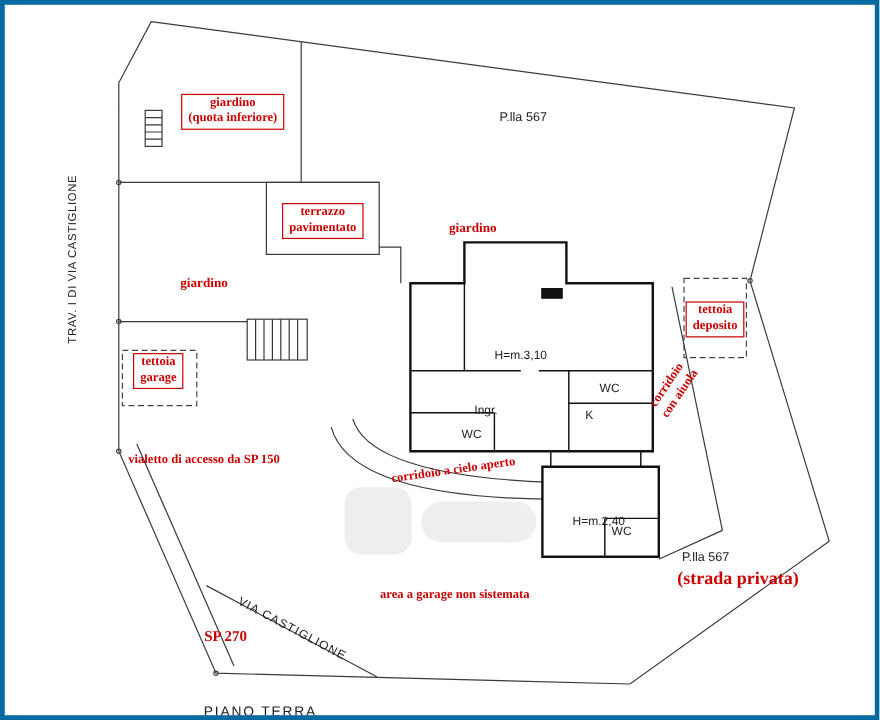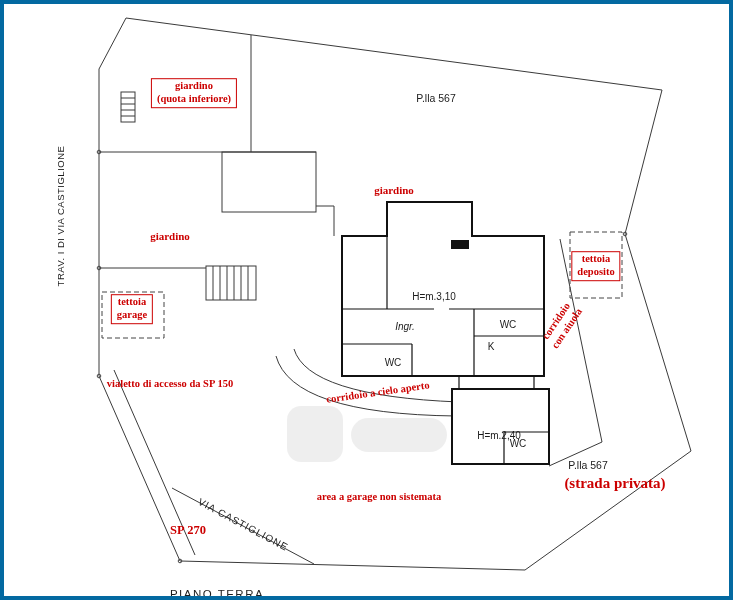--- a/index.html
+++ b/index.html
@@ -95,34 +95,36 @@
       <path d="M500,428 H545 M500,428 V460"></path>
     </g>
     <rect x="447" y="236" width="18" height="9" fill="#111"></rect>
   </svg>
 
   <div class="lbl red boxed" style="left:190px;top:89px;font-size:10.5px;">giardino
 (quota inferiore)</div>
 
   <div class="lbl blk" style="left:432px;top:94px;font-size:10.5px;">P.lla 567</div>
 
+  <div class="lbl red boxed" style="left:265px;top:180px;font-size:10.5px;">terrazzo
+pavimentato</div>
 
   <div class="lbl red" style="left:390px;top:187px;font-size:11px;">giardino</div>
 
   <div class="lbl red" style="left:166px;top:233px;font-size:11px;">giardino</div>
 
   <div class="lbl red boxed" style="left:592px;top:262px;font-size:10.5px;">tettoia
 deposito</div>
 
   <div class="lbl blk" style="left:430px;top:293px;font-size:10px;">H=m.3,10</div>
 
   <div class="lbl red boxed" style="left:128px;top:305px;font-size:10.5px;">tettoia
 garage</div>
 
-  <div class="lbl blk" style="left:401px;top:323px;font-size:10px;font-style:italic;">Ingr.</div>
+  <div class="lbl blk" style="left:401px;top:339px;font-size:10px;">Ingr.</div>
 
   <div class="lbl blk" style="left:504px;top:321px;font-size:10px;">WC</div>
 
   <div class="lbl red" style="left:558px;top:321px;font-size:10.5px;transform:translate(-50%,-50%) rotate(-56deg);">corridoio
 con aiuola</div>
 
   <div class="lbl blk" style="left:487px;top:343px;font-size:10px;">K</div>
 
   <div class="lbl blk" style="left:389px;top:359px;font-size:10px;">WC</div>
 

